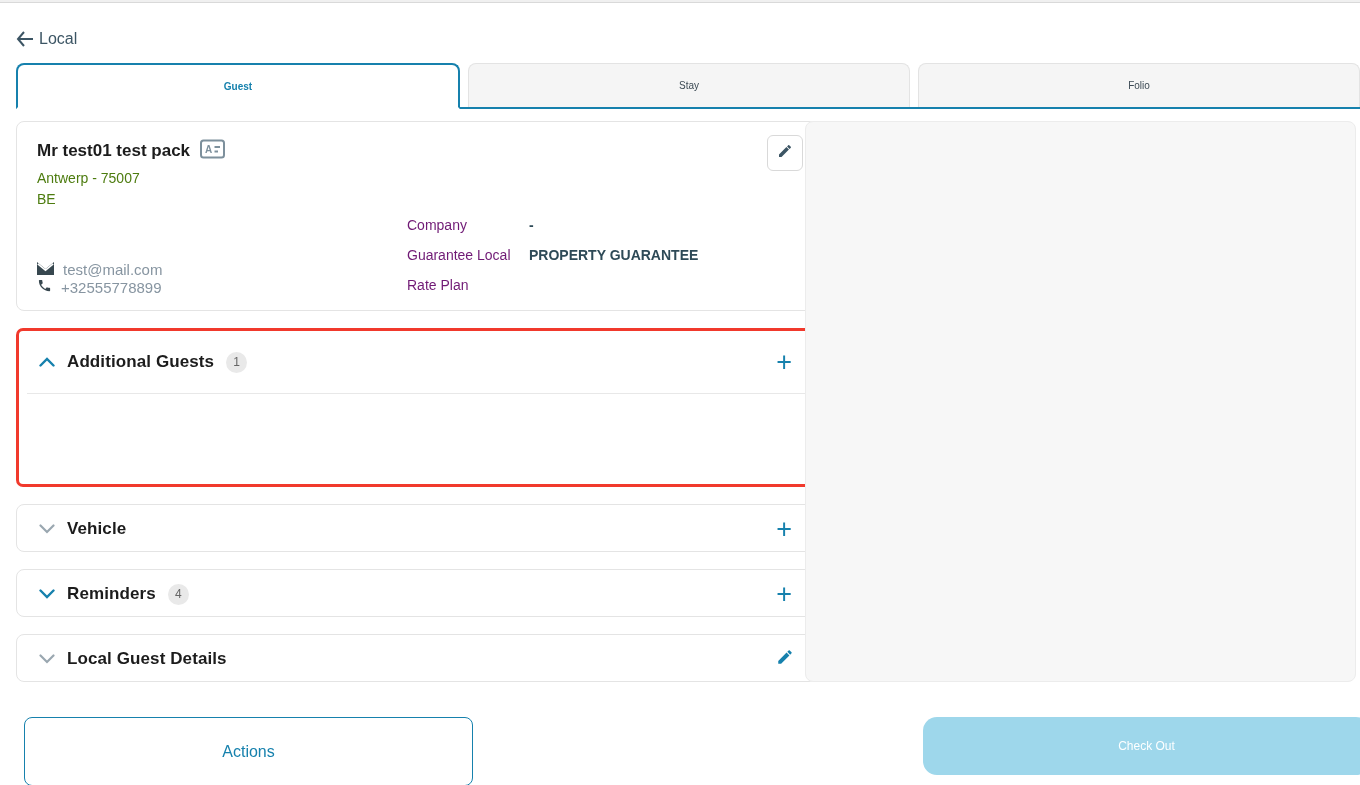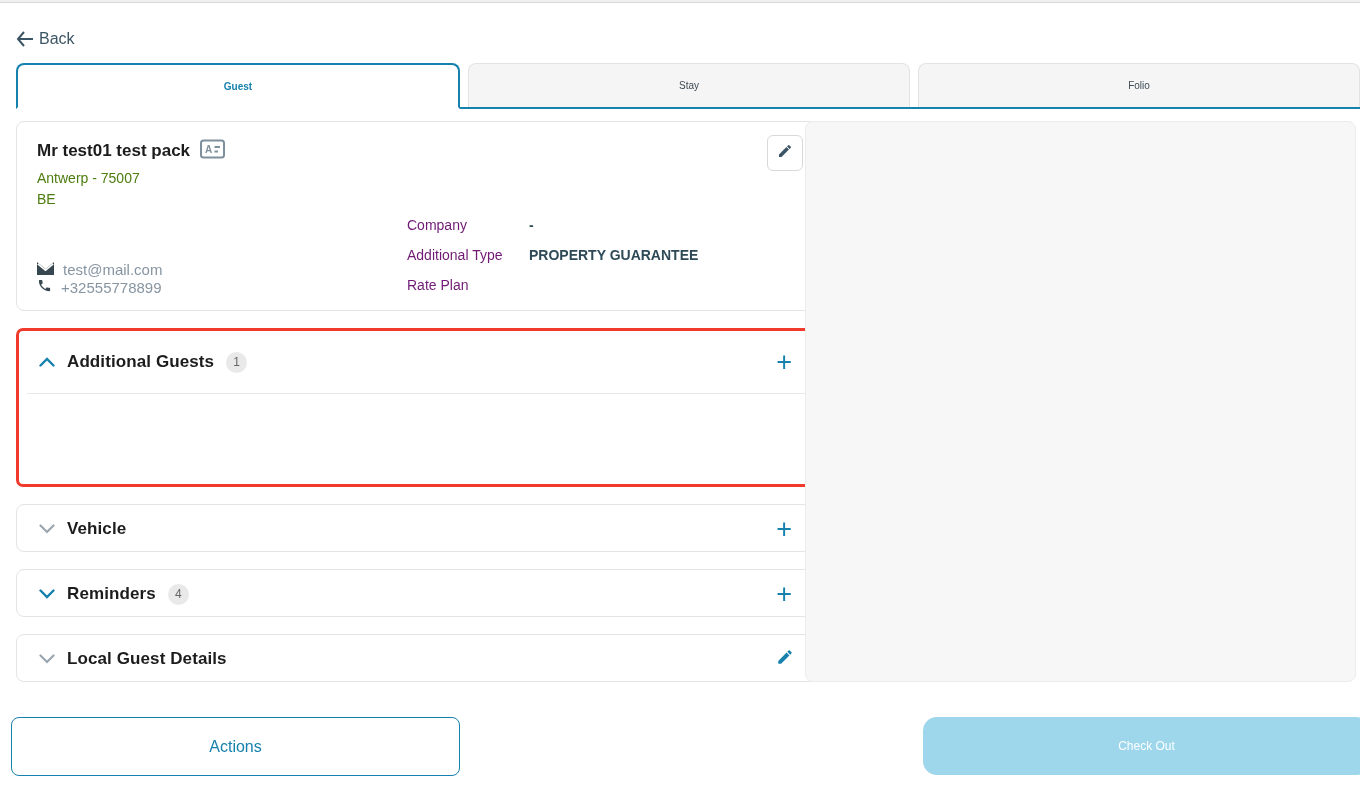--- a/index.html
+++ b/index.html
@@ -72,42 +72,42 @@
   .ag-name{position:absolute;left:37px;top:18px;font-size:15px;font-weight:bold;color:#222;}
   .ag-dates{position:absolute;left:37px;top:46px;font-size:12.5px;color:#9aa7b0;}
   .status-pill{position:absolute;right:38px;top:16px;border:1.5px solid var(--accent);
     border-radius:17px;padding:7px 17px;color:var(--accent);font-size:14px;background:#fff;cursor:pointer;}
 
   .simple-card{height:48px;}
   .pencil-plain{cursor:pointer;display:flex;align-items:center;}
 
   
   .footer{position:absolute;left:0;right:0;bottom:0;height:103px;background:#fff;}
-  .actions-btn{position:absolute;left:11px;top:35px;width:449px;height:59px;background:#fff;
+  .actions-btn{position:absolute;left:24px;top:35px;width:449px;height:69px;background:#fff;
     border:1px solid var(--accent);border-radius:8px;color:var(--accent);font-size:16px;
     display:flex;align-items:center;justify-content:center;cursor:pointer;
     font-family:"Liberation Sans","DejaVu Sans",sans-serif;}
   .checkout-btn{position:absolute;left:903px;top:35px;width:447px;height:58px;
     background:var(--checkout-bg);border:none;border-radius:14px;color:#fdffff;font-size:12px;
     display:flex;align-items:center;justify-content:center;cursor:default;
     font-family:"Liberation Sans","DejaVu Sans",sans-serif;margin-left:20px;}
 </style>
 </head>
 <body>
 
 <div class="stage">
   <div class="top-edge"></div>
 
   <div class="back">
     <span>
       <svg width="18" height="16" viewBox="0 0 18 16">
           <path d="M8 1 L2 8 L8 15 M2 8 H17" stroke="#3c5564" stroke-width="2" fill="none"></path>
         </svg>
     </span>
-    <span>Back</span>
+    <span>Local</span>
   </div>
 
   <div class="tabs">
     <div class="tab active">
       <span>Guest</span>
     </div>
     <div class="tab inactive">
       <span>Stay</span>
     </div>
     <div class="tab inactive">
@@ -152,21 +152,21 @@
             <span>+32555778899</span>
           </div>
         </div>
 
         <div class="fields">
           <div class="field-row">
             <span class="field-label">Company</span>
             <span class="field-value">-</span>
           </div>
           <div class="field-row">
-            <span class="field-label">Additional Type</span>
+            <span class="field-label">Guarantee Local</span>
             <span class="field-value">PROPERTY GUARANTEE</span>
           </div>
           <div class="field-row">
             <span class="field-label">Rate Plan</span>
           </div>
         </div>
 
         <div class="edit-btn">
           <span>
             <svg width="16" height="16" viewBox="0 0 24 24">

